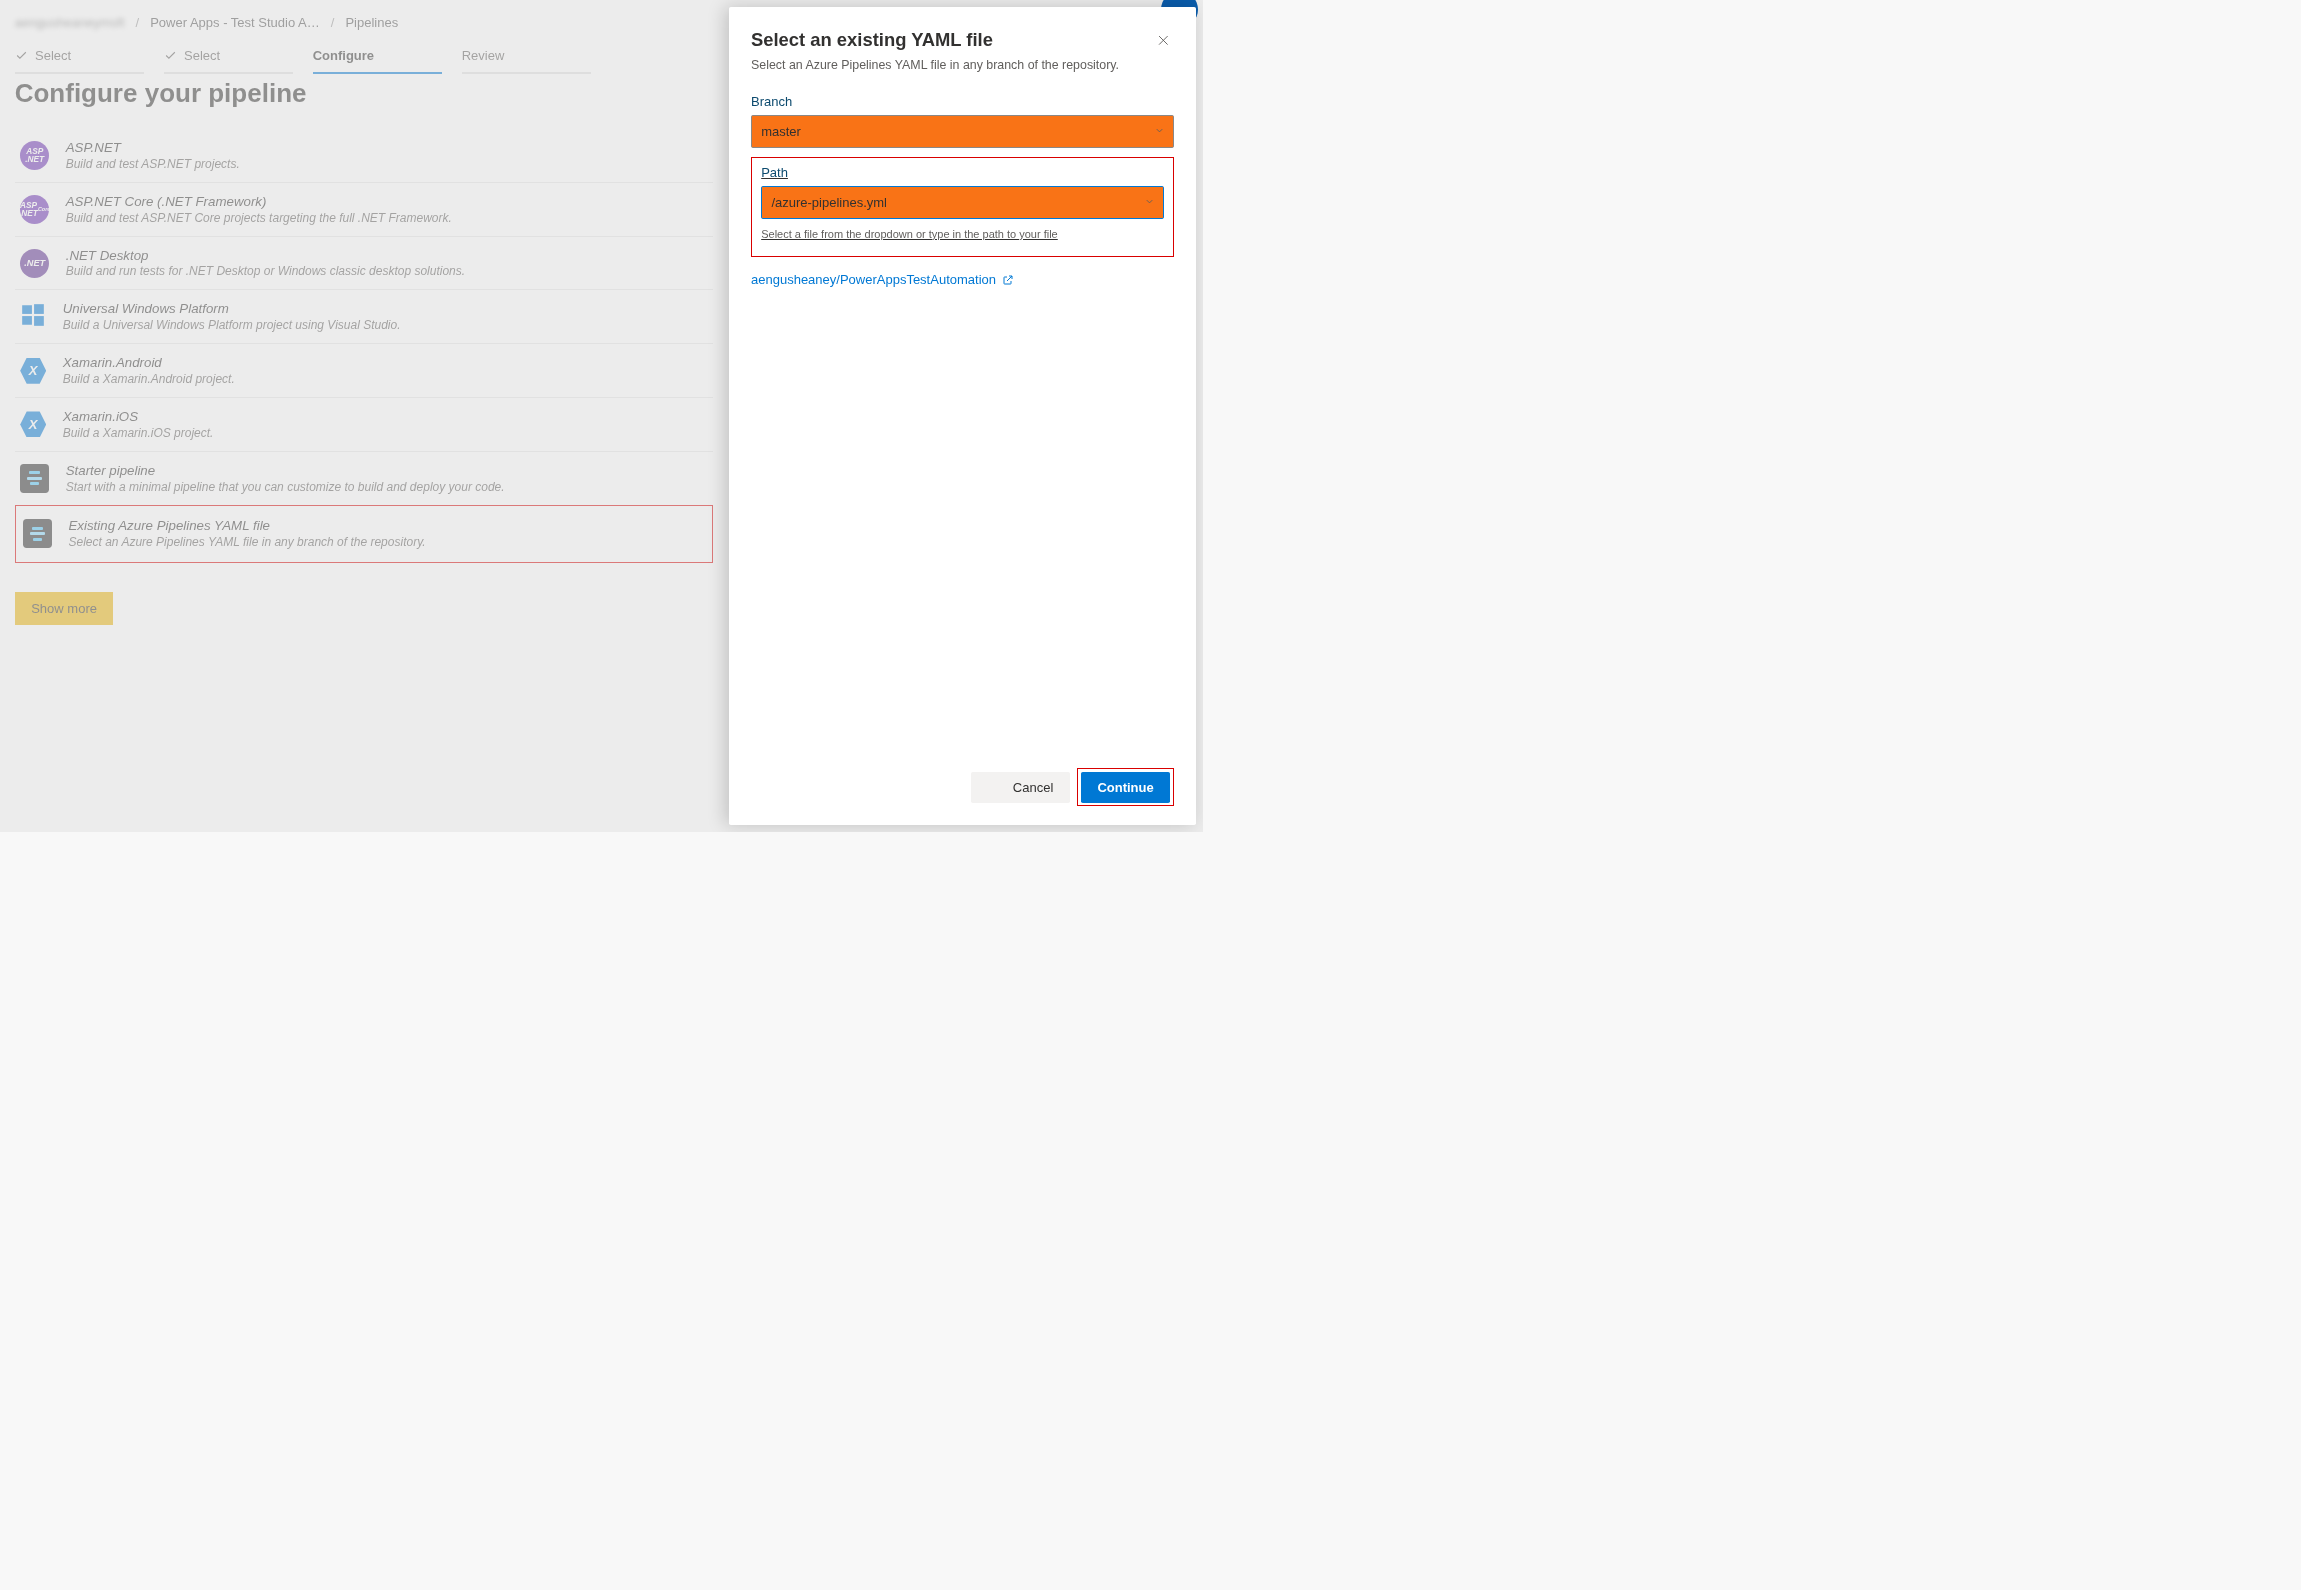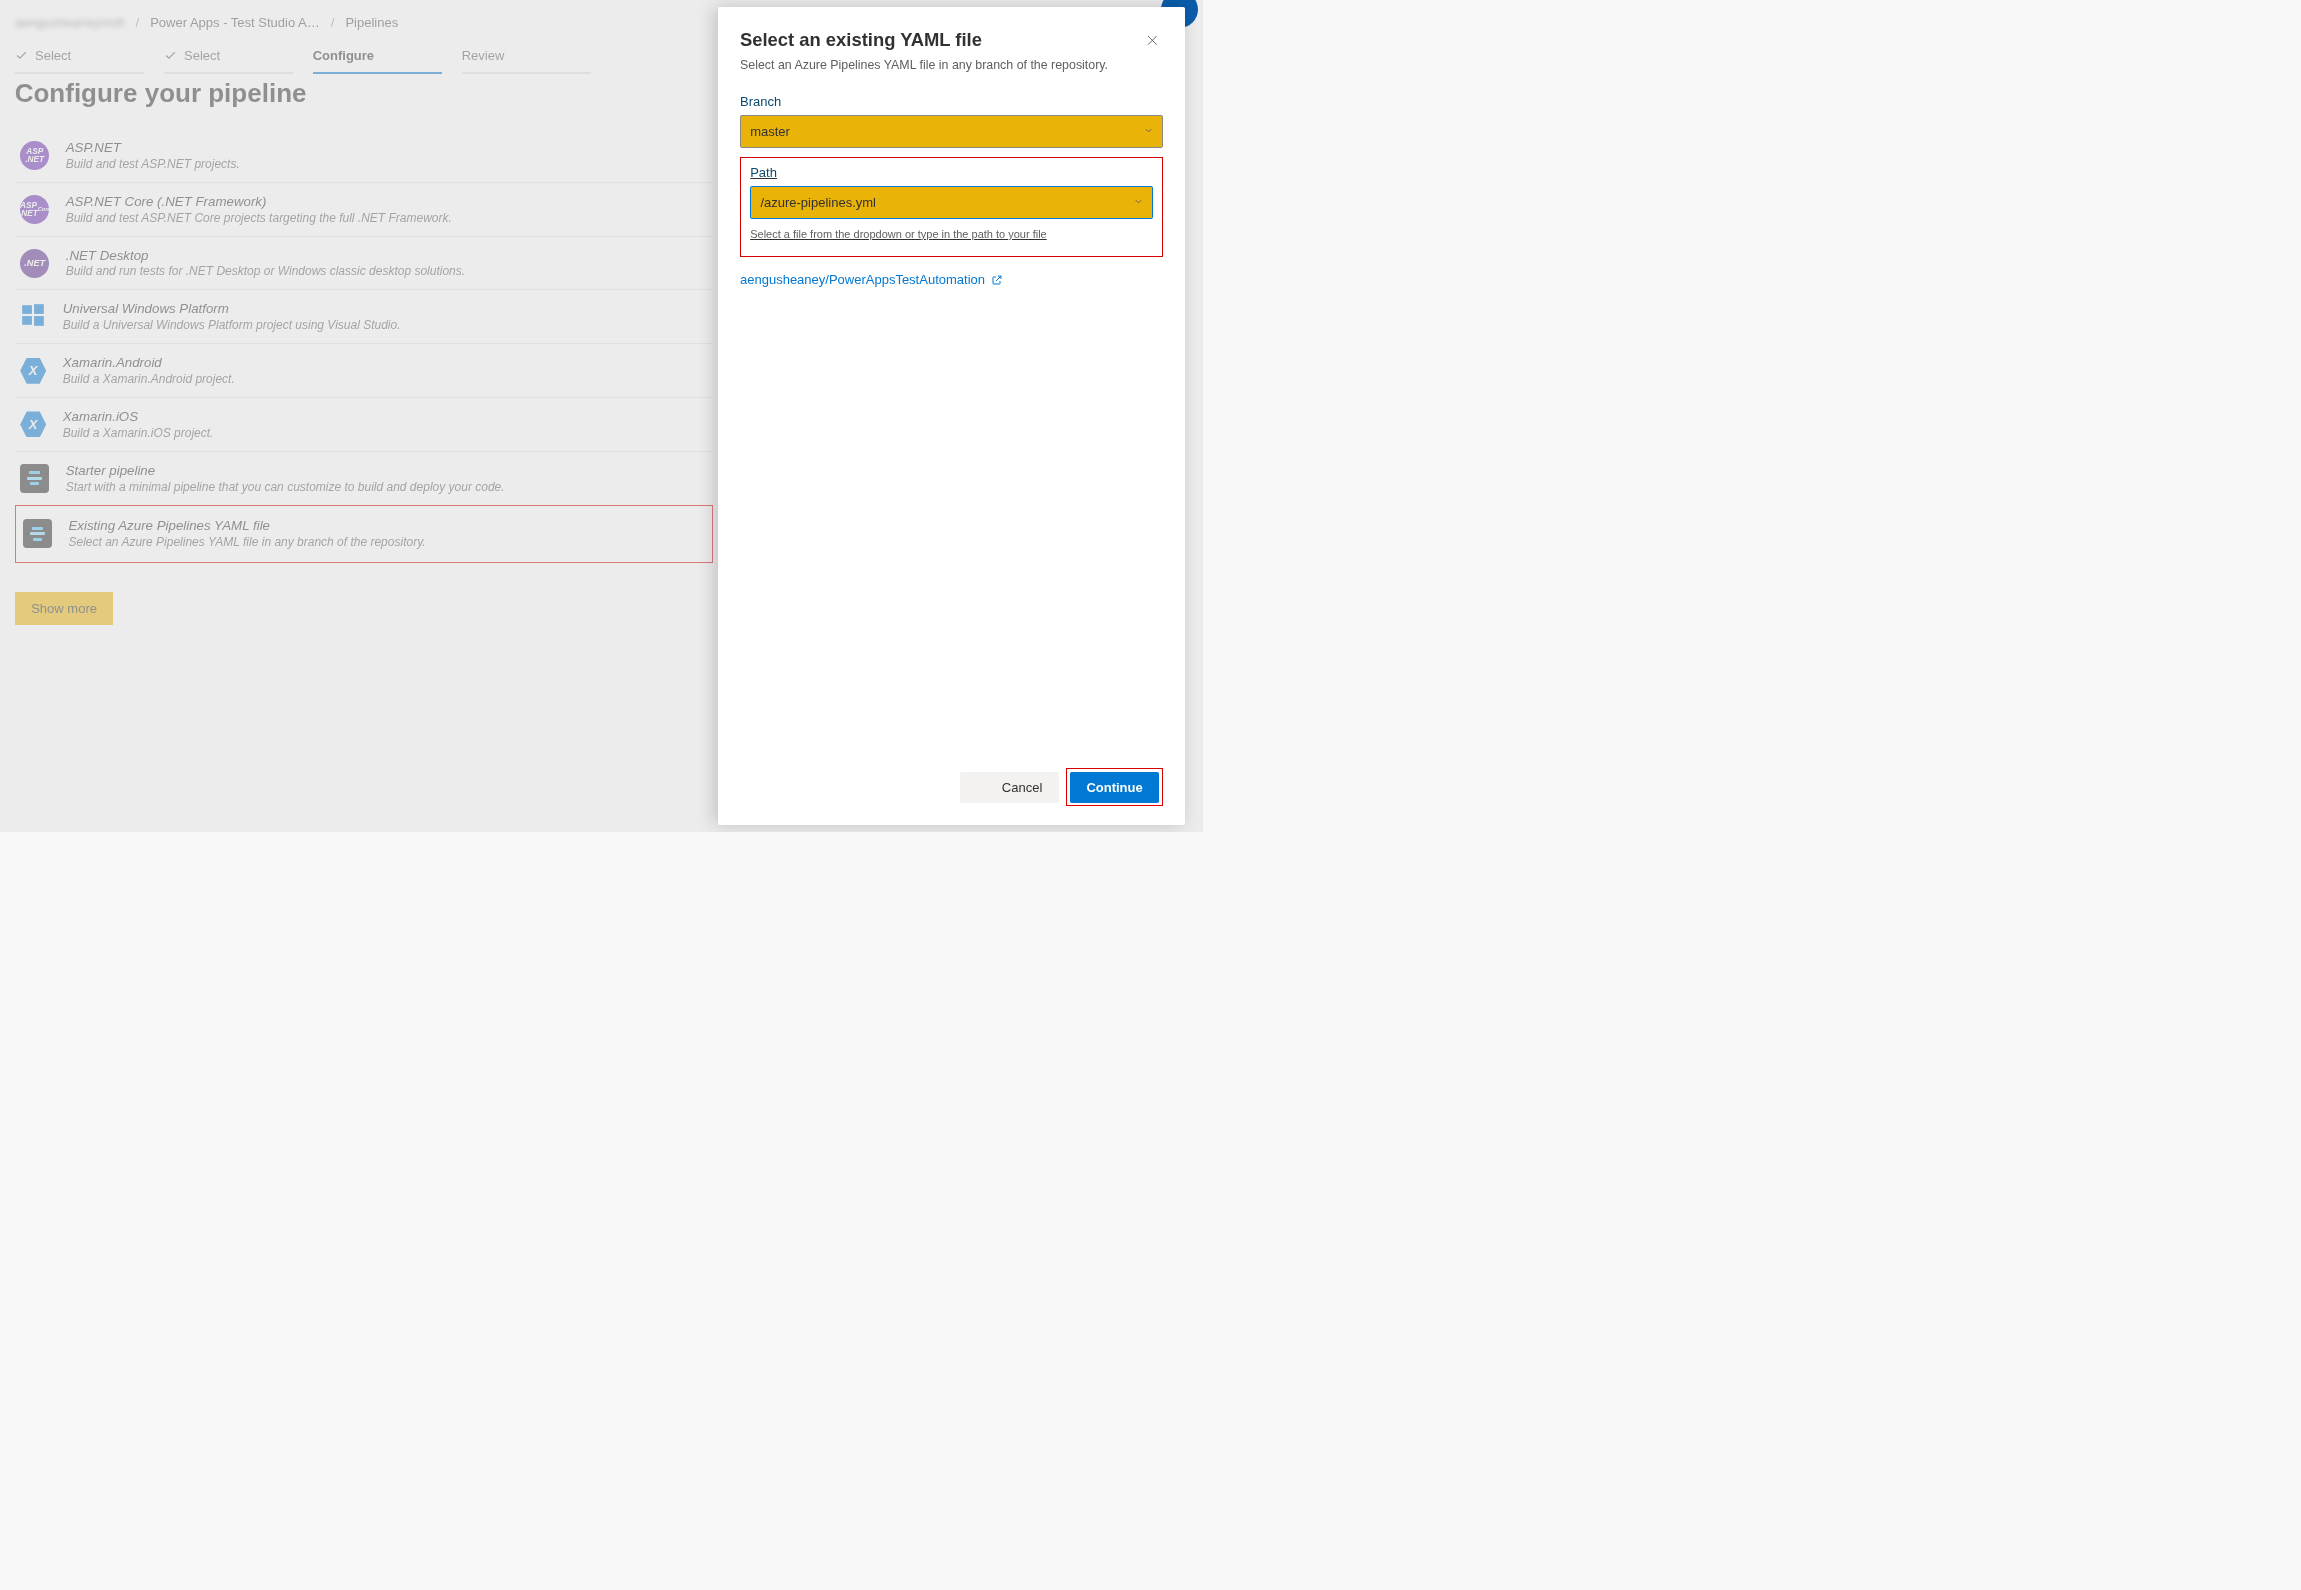--- a/index.html
+++ b/index.html
@@ -166,21 +166,21 @@
       display:flex; flex-direction:column; justify-content:center; gap:2.8px; padding:5.5px;
     }
     .yaml-icon .bar { height:2.8px; border-radius:0.9px; }
     .yaml-icon .b1 { background:#4fc3f7; width:60%; }
     .yaml-icon .b2 { background:#81d4fa; width:80%; }
     .yaml-icon .b3 { background:#4fc3f7; width:50%; }
 
     
     .panel {
       position: absolute;
-      right: 18px;
+      right: 7px;
       top: 7.3px;
       bottom: 7.3px;
       width: 467px;
       background: #fff;
       box-shadow: -3.7px 0 18.4px rgba(0,0,0,0.18);
       border-radius: 1.8px;
       z-index: 10;
       padding: 22px 22px 18.4px 22px;
       display: flex;
       flex-direction: column;
@@ -219,21 +219,21 @@
       display: block;
     }
     .form-select {
       width: 100%;
       height: 33px;
       border: 0.9px solid #8a8886;
       border-radius: 1.8px;
       padding: 0 27.5px 0 9.2px;
       font-size: 13px;
       color: #323130;
-      background: #eab308;
+      background: #f97316;
       appearance: none;
       position: relative;
     }
     .select-wrap {
       position: relative;
     }
     .select-wrap .chev {
       position: absolute;
       right: 9.2px;
       top: 50%;

